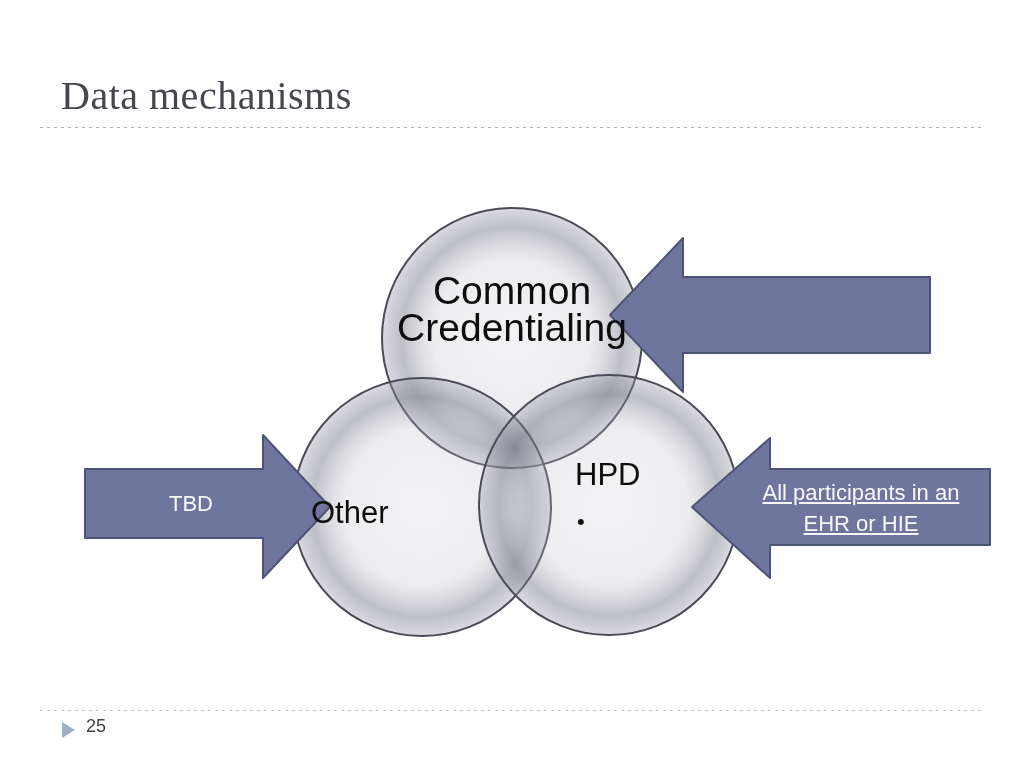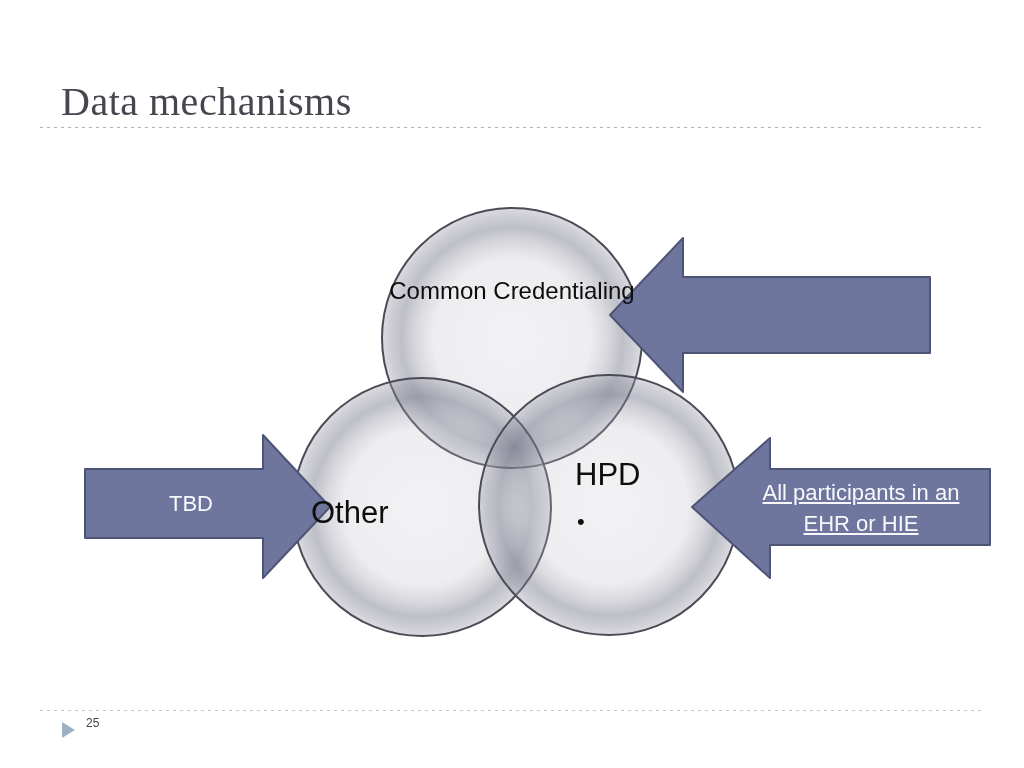--- a/index.html
+++ b/index.html
@@ -4,41 +4,41 @@
 <style>
   html, body { margin: 0; padding: 0; background: #ffffff; }
   .slide {
     position: relative;
     width: 1024px; height: 768px;
     background: #ffffff;
     overflow: hidden;
     font-family: "Liberation Sans", sans-serif;
   }
   .title {
-    position: absolute; left: 61px; top: 78px;
+    position: absolute; left: 61px; top: 72px;
     font-family: "Liberation Serif", serif;
     font-size: 40px; line-height: 48px;
     color: #46464e; letter-spacing: 0.5px;
     white-space: nowrap;
   }
   .rule {
     position: absolute; left: 40px; width: 945px; height: 2px;
     background: repeating-linear-gradient(90deg, #b0b0b0 0 3px, transparent 3px 7px);
     background-size: 7px 1px; background-repeat: repeat-x; background-position: 0 0;
   }
   .rule-top { top: 127px; }
   .rule-bottom { top: 710px; opacity: 0.75; }
   .diagram { position: absolute; left: 0; top: 0; width: 1024px; height: 768px; }
 
   .label {
     position: absolute; color: #0d0d0d;
   }
   .label-common {
     left: 382px; top: 272px; width: 260px;
-    font-size: 24px; line-height: 37px; text-align: center;
+    font-size: 39px; line-height: 37px; text-align: center;
   }
   .label-other {
     left: 311px; top: 494px; width: 160px;
     font-size: 31px; line-height: 37px; text-align: left;
   }
   .label-hpd {
     left: 575px; top: 458px;
     font-size: 31px; line-height: 34px;
   }
   .hpd-bullet {
@@ -67,21 +67,21 @@
 
   .footer-marker {
     position: absolute; left: 62px; top: 722px;
     width: 0; height: 0;
     border-left: 13px solid #9db0c5;
     border-top: 8px solid transparent;
     border-bottom: 8px solid transparent;
   }
   .page-number {
     position: absolute; left: 86px; top: 716px;
-    font-size: 12px; color: #43434b;
+    font-size: 18px; color: #43434b;
   }
 </style>
 </head>
 <body>
 
 <div class="slide">
 
   <div class="title">Data mechanisms</div>
   <div class="rule rule-top"></div>
 

